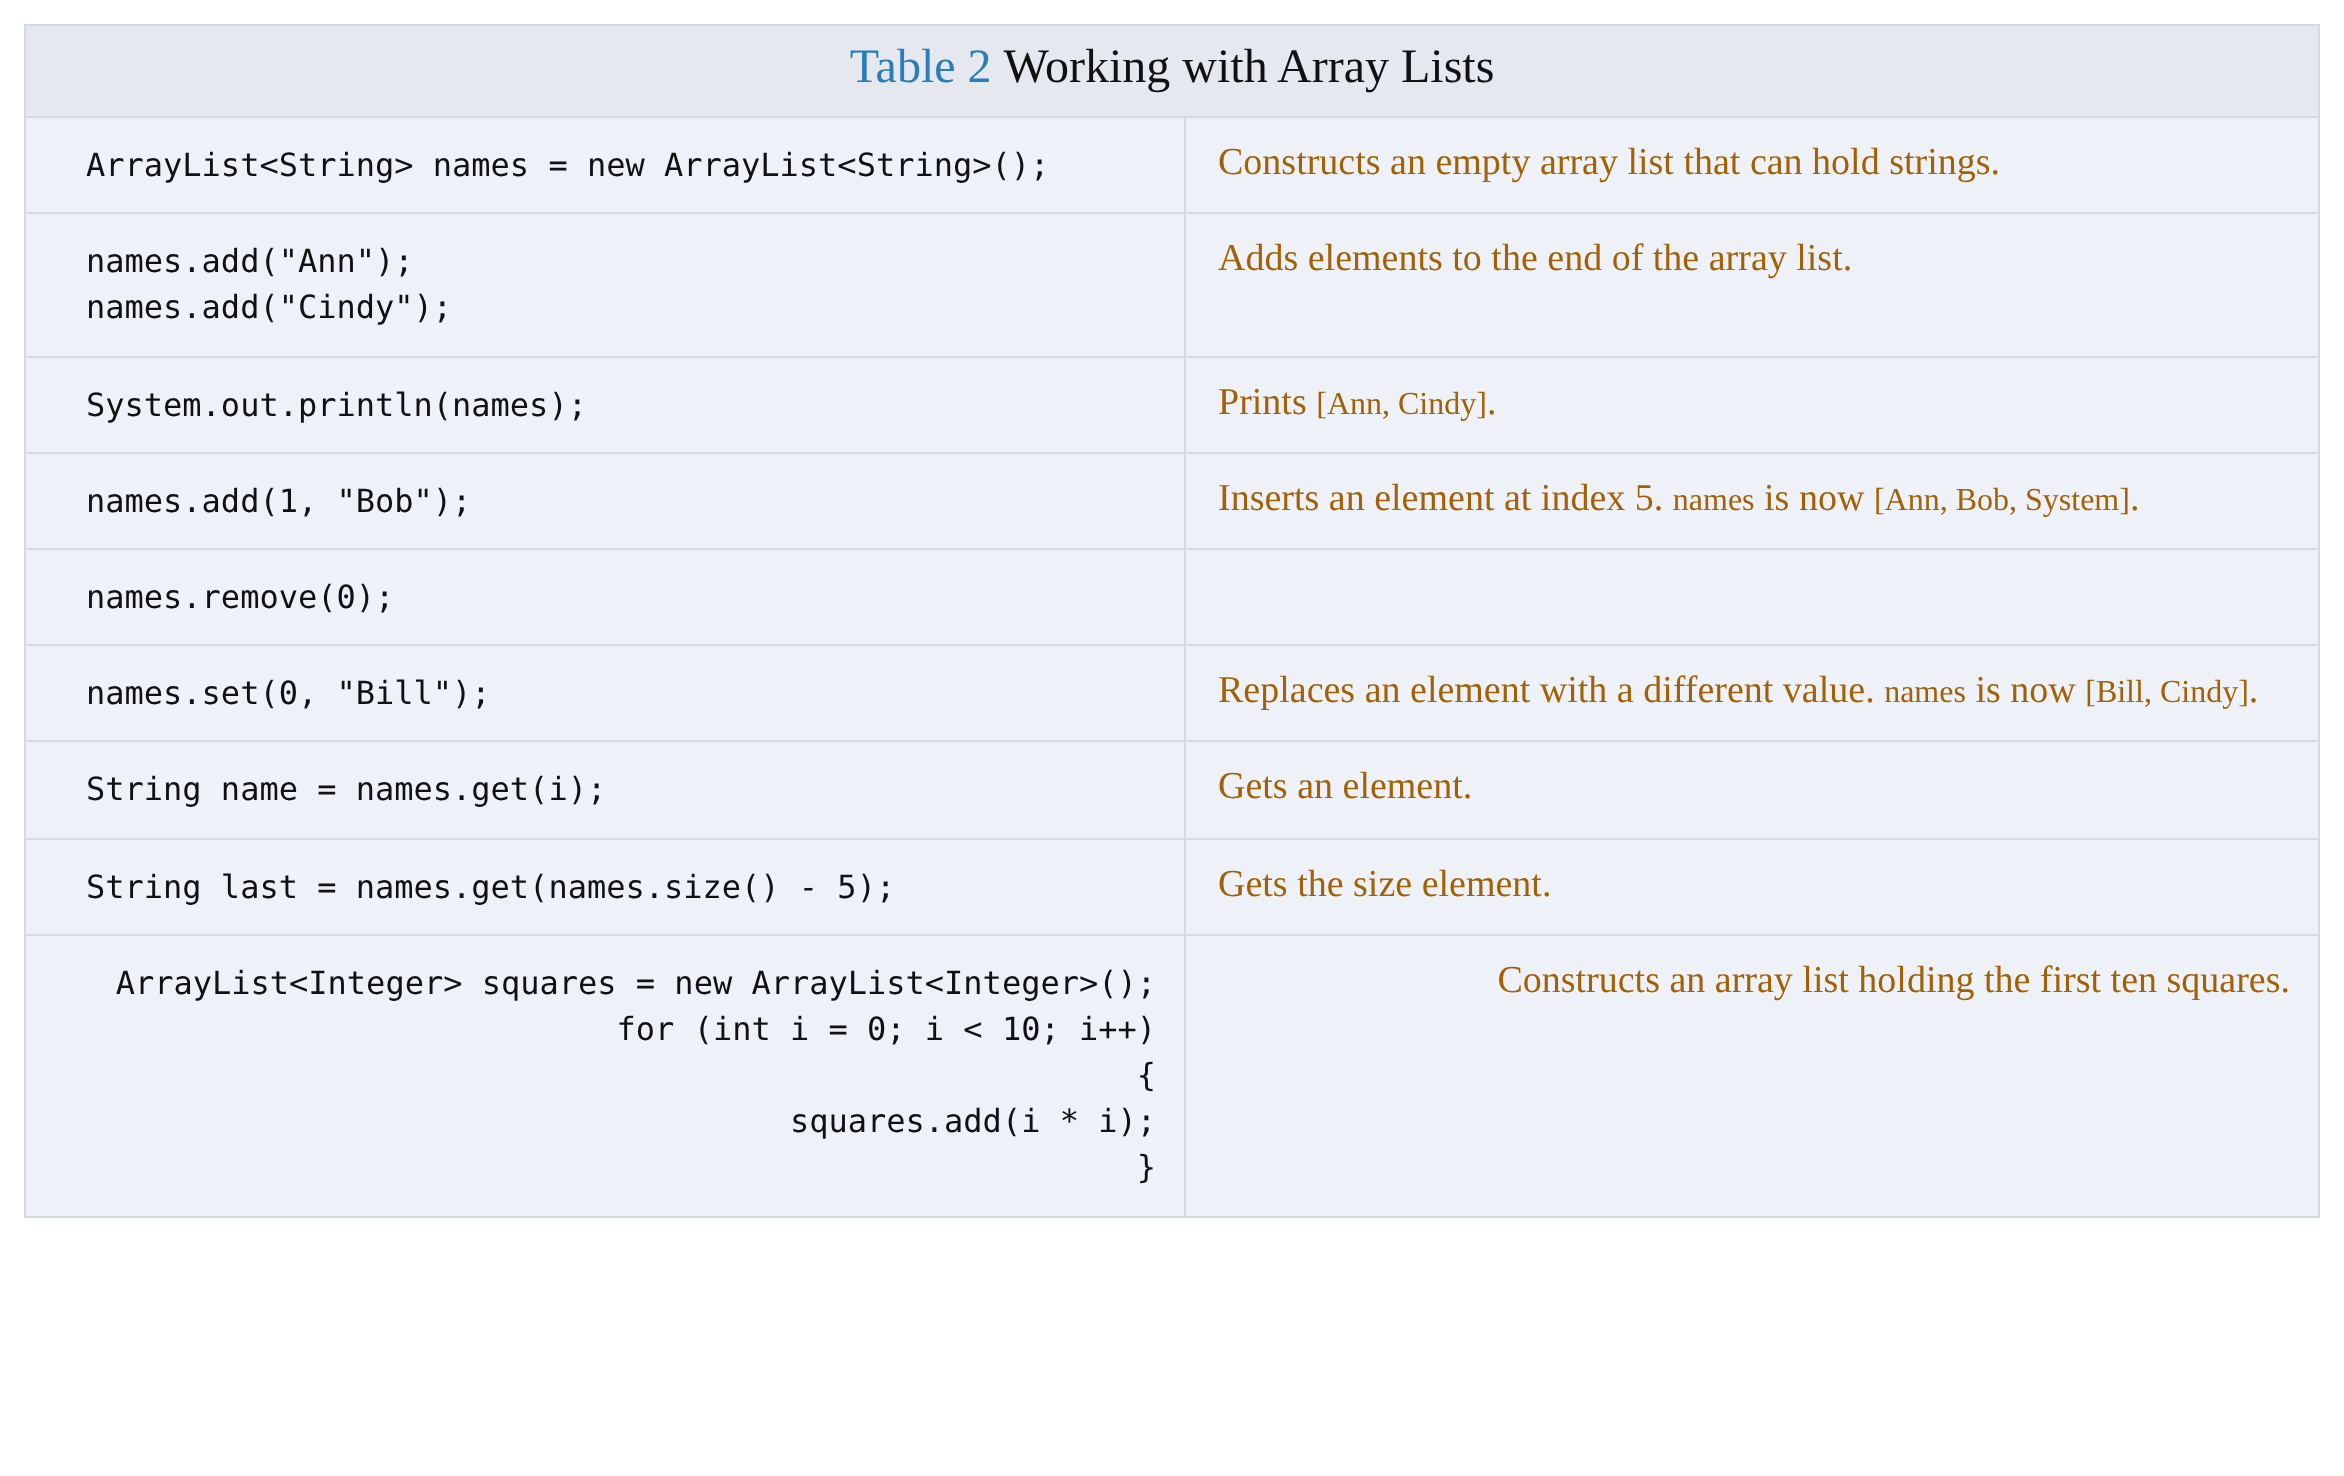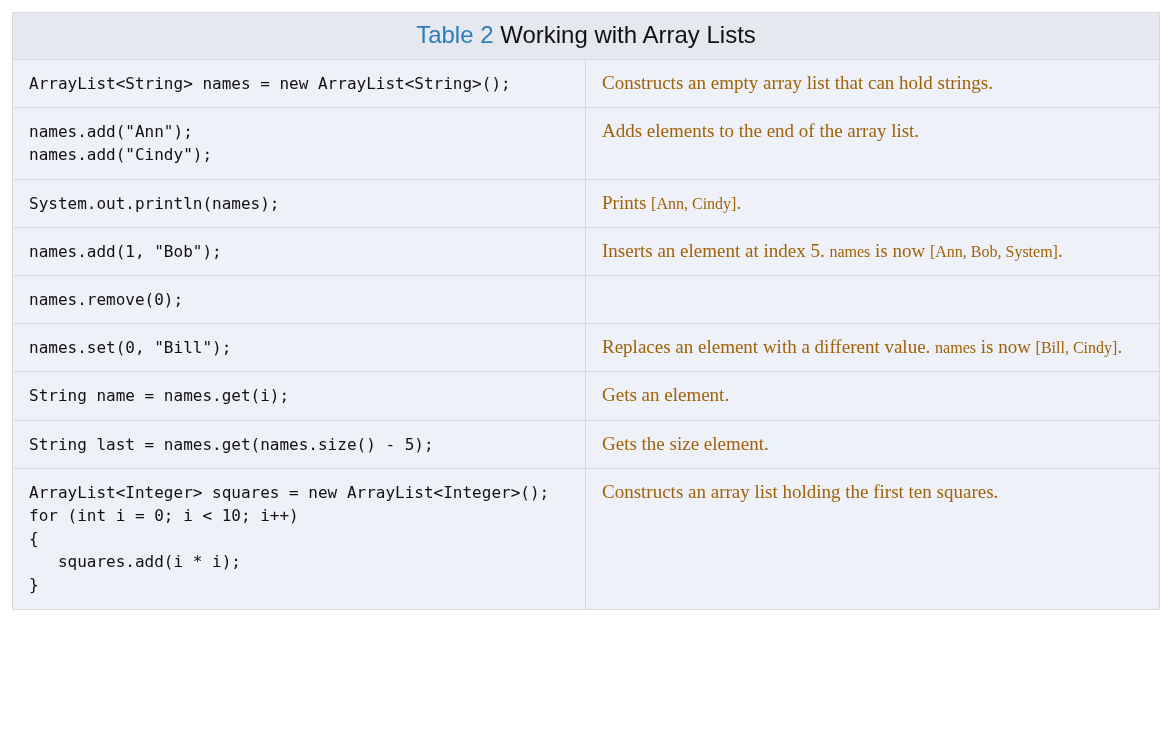--- a/index.html
+++ b/index.html
@@ -9,35 +9,37 @@
     font-family: Georgia, 'Times New Roman', serif;
   }
   .table-wrapper {
     border: 1px solid #d5d9e0;
     background: #e5e8ef;
   }
   .table-title {
     text-align: center;
     padding: 8px 0 10px 0;
     font-size: 24px;
-    font-family: Liberation Sans, sans-serif;
+    font-family: Liberation Serif, serif;
     color: #111;
     border-bottom: 1px solid #d5d9e0;
   }
   .table-title .tn {
     color: #2a7db8;
   }
   .row {
     display: flex;
     align-items: stretch;
     border-bottom: 1px solid #d5d9e0;
     background: #eef1f8;
+    padding-left: 14px;
   }
   .row:last-child {
     border-bottom: none;
+    text-align: right;
   }
   .cell-code {
     width: 50%;
     padding: 12px 14px 12px 16px;
     font-family: "Lucida Console", Monaco, Consolas, monospace;
     font-size: 16px;
     line-height: 1.45;
     color: #111;
     white-space: pre;
     border-right: 1px solid #d5d9e0;

